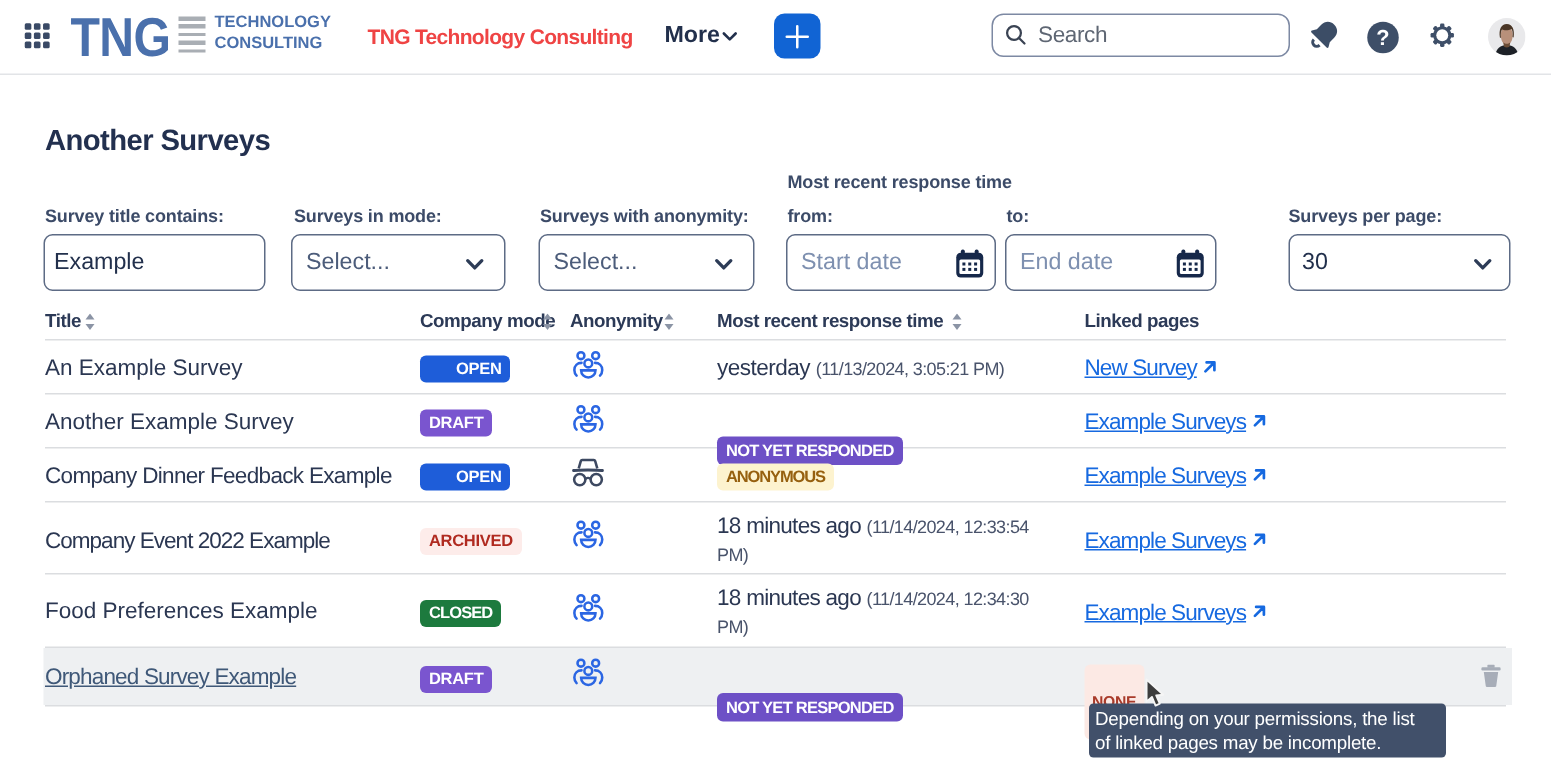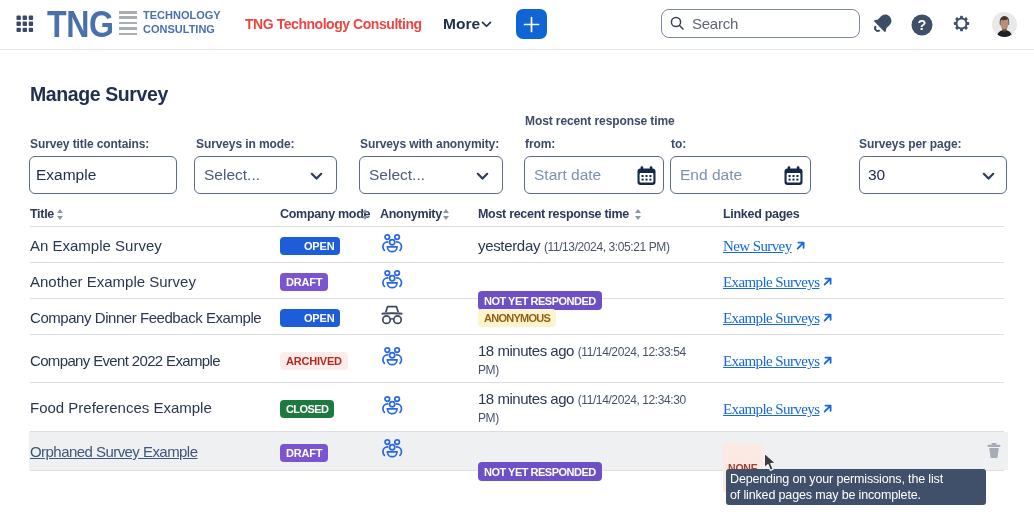--- a/index.html
+++ b/index.html
@@ -30,23 +30,23 @@
 .cell { font-size:15px; color:#2b3752; letter-spacing:0; }
 .badge { font-size:11px; font-weight:bold; color:#fff; letter-spacing:-0.2px; border-radius:4px; padding:3px 6px; display:inline-block; line-height:12px; }
 .b-open { background:#1e5dd9;padding-left:24px; }
 .b-draft { background:#7a55cf; }
 .b-archived { background:#fdecea; color:#b02a20; }
 .b-closed { background:#1d7a3e; letter-spacing:-0.6px; }
 .b-nyr { background:#6d50c6; letter-spacing:-0.5px; padding:3.5px 6px;margin-top:19px; }
 .b-anon { background:#fdf3cf; color:#96600f; letter-spacing:-0.75px; }
 .b-none { background:#fce9e4; color:#a93b2a; letter-spacing:-0.2px; font-size:10.5px; padding:19px 5px; }
 .small { font-size:12px; color:#49536b; letter-spacing:-0.4px; }
-a.lnk { color:#1669e0; text-decoration:underline; font-size:15px; letter-spacing:-0.6px;font-family:Liberation Serif, serif; }
+a.lnk { color:#1669e0; text-decoration:underline; font-size:15px; letter-spacing:-0.6px; }
 #row6bg { left:29px; top:432px; width:979px; height:38px; background:#eef0f2; }
-#tooltip { left:726px; top:468.5px; width:260px; height:36.5px; background:#41506a; border-radius:3px; color:#fff; font-size:12.5px; letter-spacing:-0.15px; line-height:16px; padding:2.5px 0 0 4px; }
+#tooltip { left:726px; top:468.5px; width:238px; height:36.5px; background:#41506a; border-radius:3px; color:#fff; font-size:12.5px; letter-spacing:-0.15px; line-height:16px; padding:2.5px 0 0 4px; }
 </style>
 </head>
 <body>
 <div id="hdr"></div>
 
 <svg class="abs" style="left:16px;top:15px" width="18" height="18" viewBox="0 0 18 18">
   <g fill="#3a4a66">
     <rect x="0.5" y="0.5" width="4.4" height="4.4" rx="1"></rect>
       <rect x="6.6" y="0.5" width="4.4" height="4.4" rx="1"></rect>
       <rect x="12.7" y="0.5" width="4.4" height="4.4" rx="1"></rect>
@@ -123,21 +123,21 @@
     </defs>
   <circle cx="12" cy="12" r="12" fill="#e9e9eb"></circle>
   <g clip-path="url(#avc)">
     <path d="M4.6 24.5 c.3 -4.8 3.4 -7.2 7.4 -7.2 s7.1 2.4 7.4 7.2 z" fill="#1d2127"></path>
     <path d="M8.2 11 c0 3.4 1.6 6.2 3.8 6.2 s3.8 -2.8 3.8 -6.2 -1.6 -5.6 -3.8 -5.6 -3.8 2.2 -3.8 5.6 z" fill="#b8907a"></path>
     <path d="M7.6 12.5 c-.8 -5 .8 -8.6 4.4 -8.6 s5.2 3.6 4.4 8.6 l-.7 -.3 c.3 -2.6 0 -4.4 -.7 -5.2 c-1.4 1 -4.6 1.2 -6 .4 c-.7 .8 -1 2.6 -.7 5.4 z" fill="#4a3626"></path>
     <path d="M9.8 15.6 c1.3 1.2 3.1 1.2 4.4 0 l-.4 2.6 c-1 .8 -2.6 .8 -3.6 0 z" fill="#6b4c35"></path>
   </g>
 </svg>
 
-<div class="abs" id="h1">Manage Survey</div>
+<div class="abs" id="h1">Another Surveys</div>
 
 <div class="abs flabel" style="left:30px">Survey title contains:</div>
 <div class="abs flabel" style="left:196px">Surveys in mode:</div>
 <div class="abs flabel" style="left:360px">Surveys with anonymity:</div>
 <div class="abs flabel" style="left:525px;top:114px">Most recent response time</div>
 <div class="abs flabel" style="left:525px">from:</div>
 <div class="abs flabel" style="left:671px">to:</div>
 <div class="abs flabel" style="left:859px">Surveys per page:</div>
 
 <div class="abs fbox" style="left:29px;width:148px"></div>

